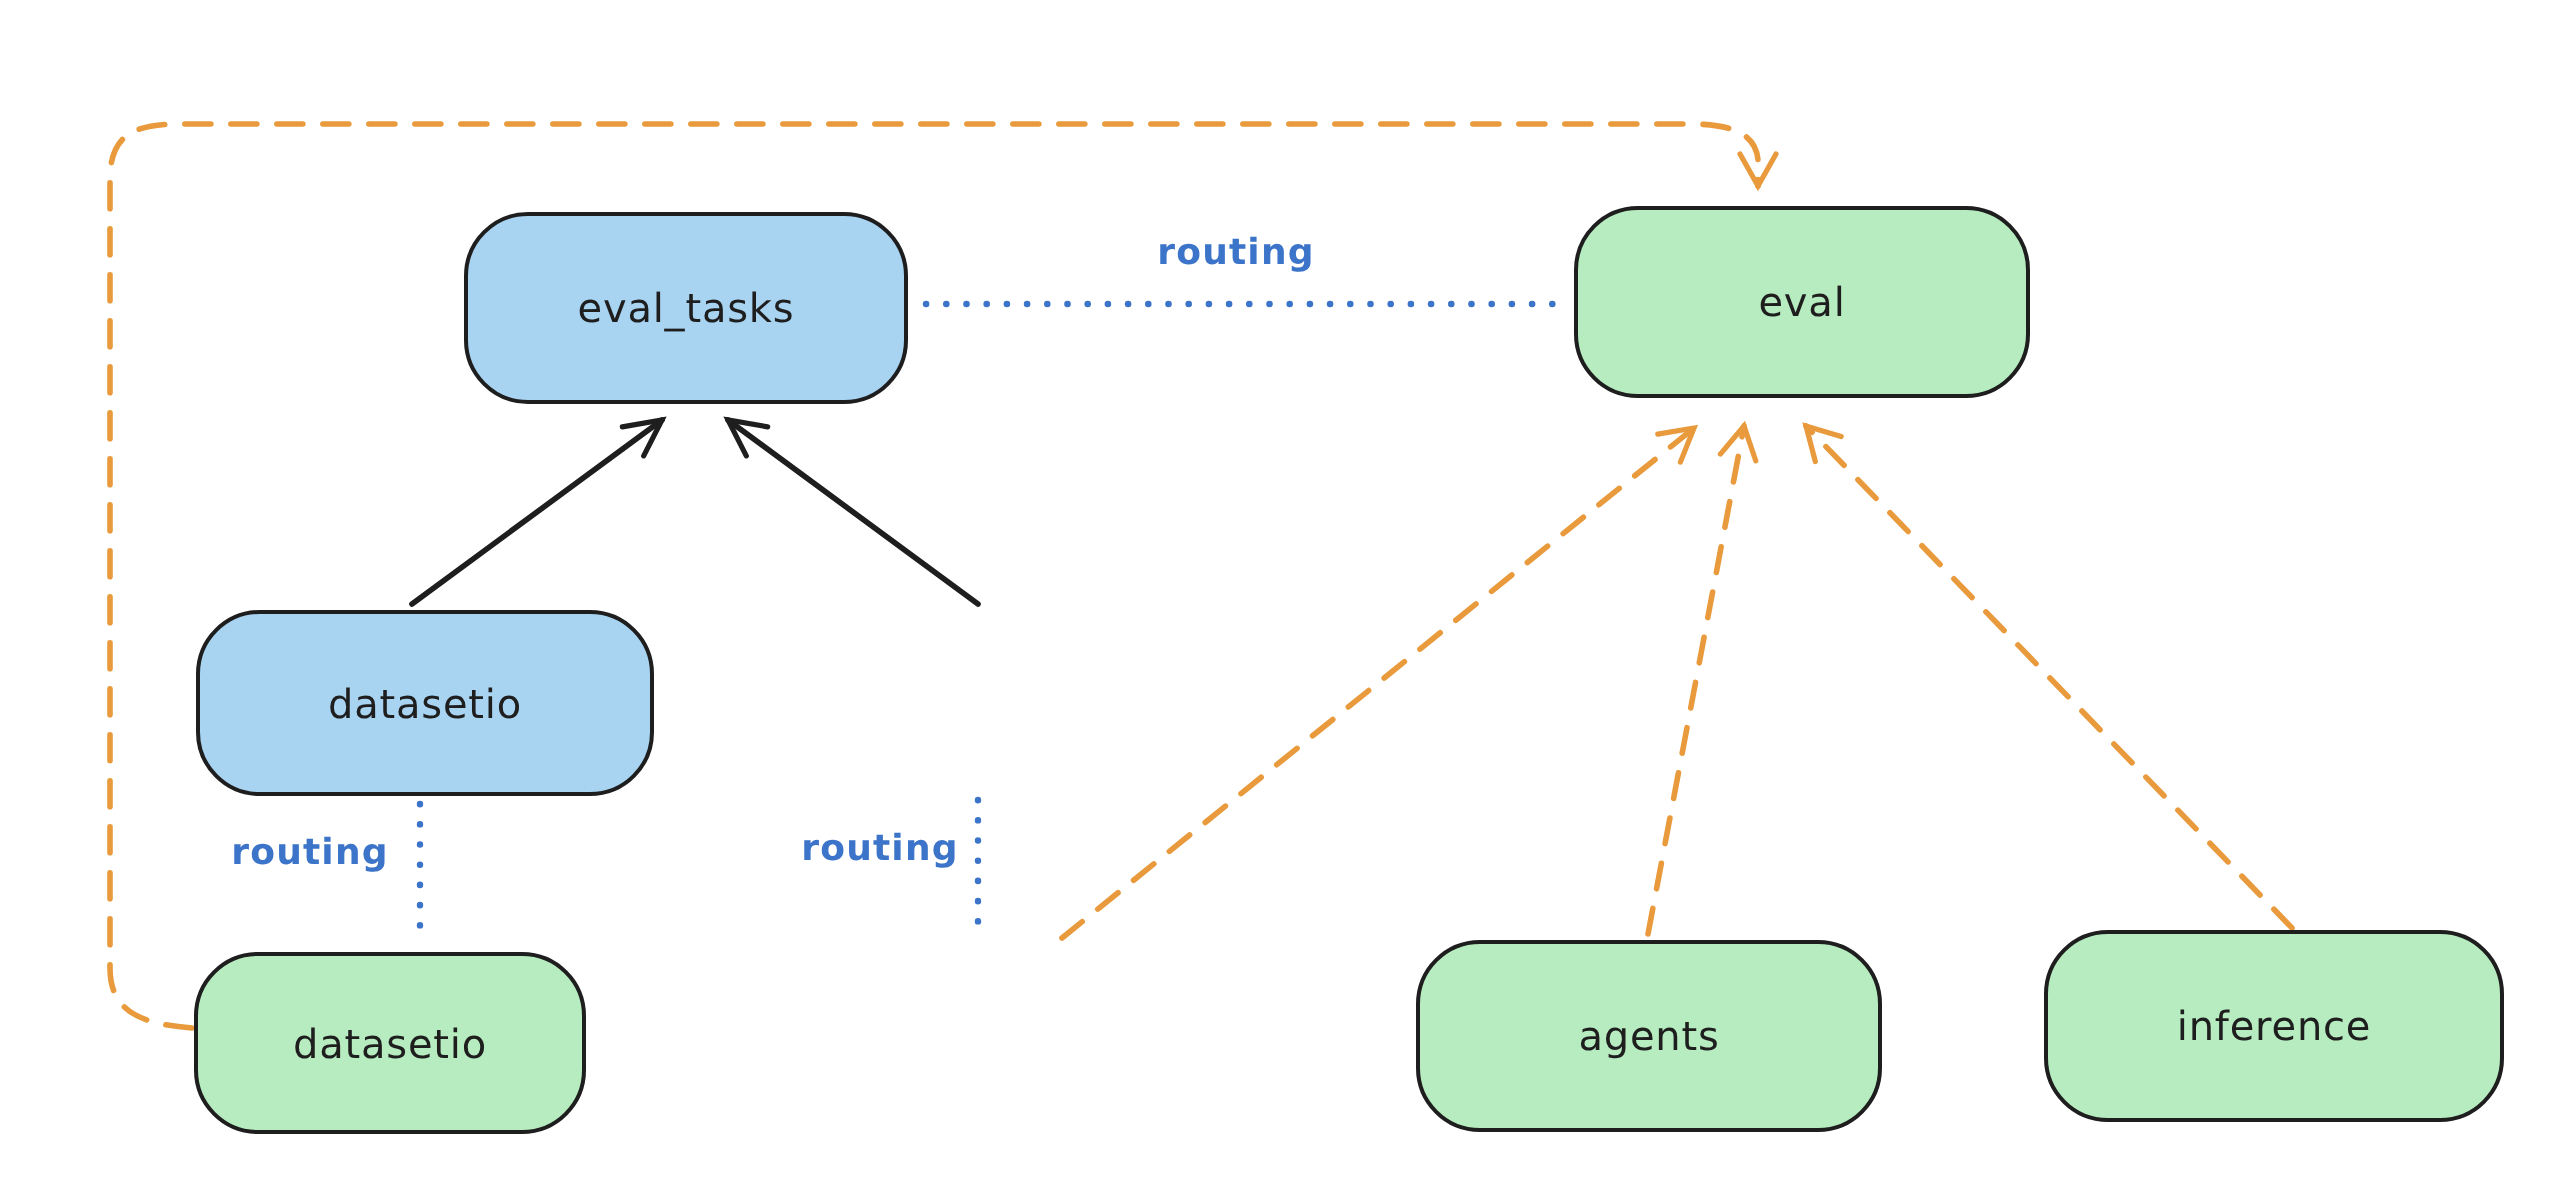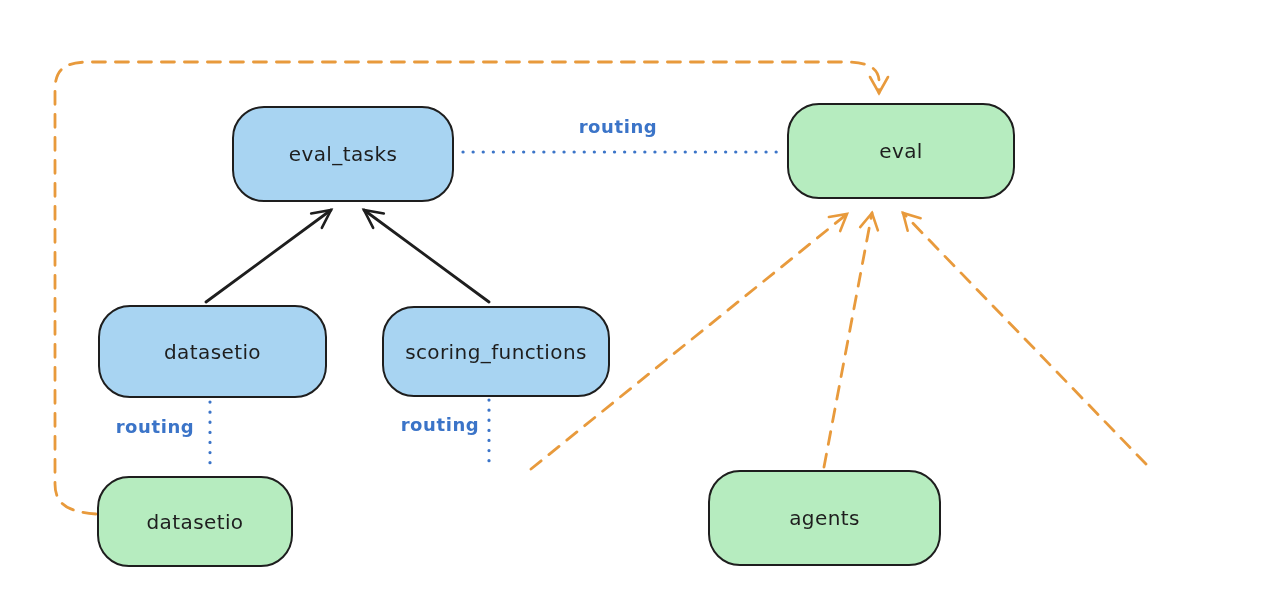--- a/index.html
+++ b/index.html
@@ -83,27 +83,27 @@
 
   <div class="node node-blue n-eval-tasks">
     <span>eval_tasks</span>
   </div>
   <div class="node node-green n-eval">
     <span>eval</span>
   </div>
   <div class="node node-blue n-datasets">
     <span>datasetio</span>
   </div>
-  <div class="node node-blue n-scoring-functions">
-    <span>scoring_functions</span>
-  </div>
   <div class="node node-green n-datasetio">
     <span>datasetio</span>
   </div>
   <div class="node node-green n-agents">
     <span>agents</span>
+  </div>
+  <div class="node node-green n-inference">
+    <span>inference</span>
   </div>
 
   <div class="edge-label l-routing-top">routing</div>
   <div class="edge-label l-routing-datasets">routing</div>
   <div class="edge-label l-routing-scoring">routing</div>
 
 </div>
 
 </body></html>

